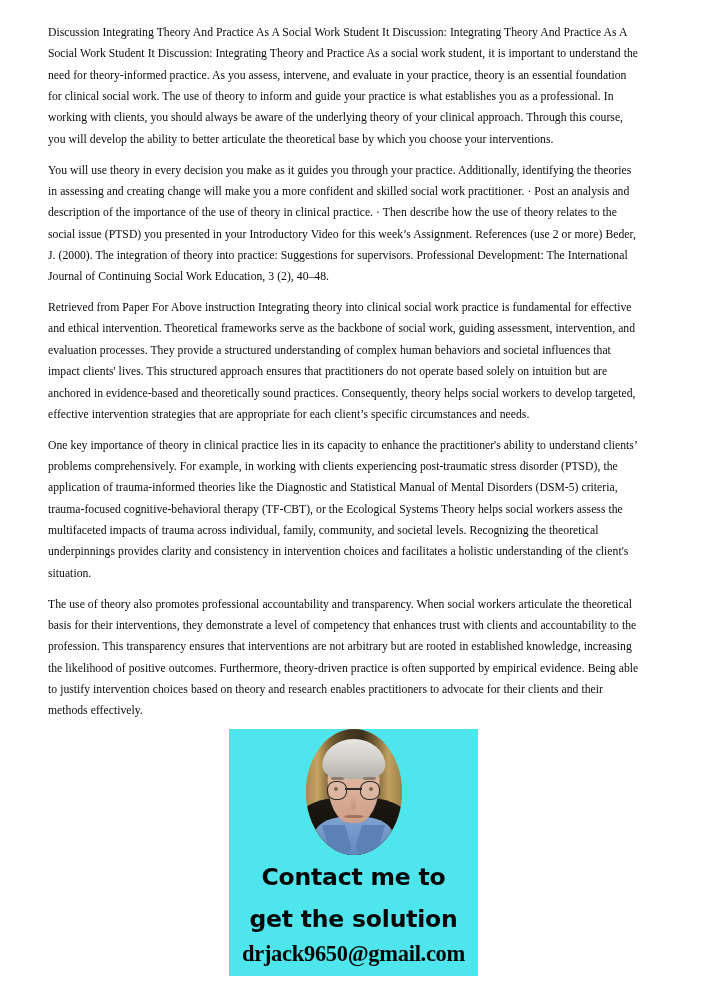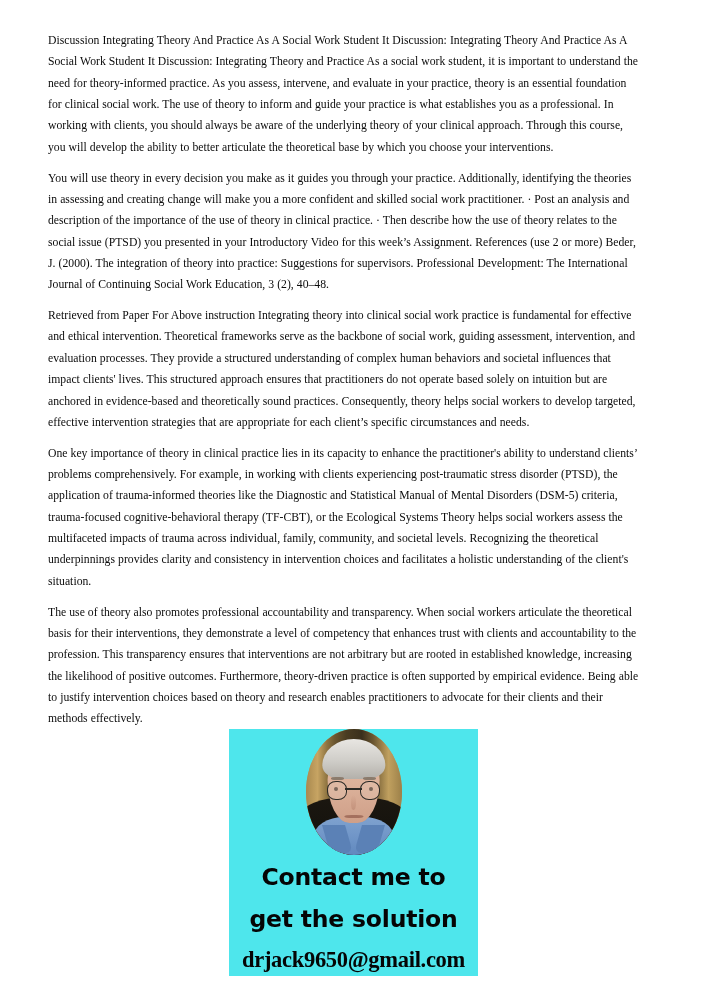--- a/index.html
+++ b/index.html
@@ -23,21 +23,21 @@
     left: 0;
     top: 0;
     width: 708px;
     height: 1000px;
     background: #ffffff;
   }
 
   #doc-body {
     position: absolute;
     left: 48px;
-    top: 30px;
+    top: 22px;
     width: 592px;
   }
 
   .para {
     font-size: 11.7px;
     line-height: 21.35px;
     text-align: left;
     margin: 0 0 9.5px 0;
     color: #0b0b0b;
     letter-spacing: 0.01px;
@@ -212,21 +212,21 @@
   }
   #overlay-line1 { margin-top: 7px; }
   #overlay-line2 { margin-top: 12px; }
 
   #overlay-email {
     font-family: "Liberation Serif", "DejaVu Serif", serif;
     font-weight: bold;
     font-size: 22.5px;
     line-height: 28px;
     color: #050505;
-    margin-top: 12px;
+    margin-top: 6px;
     letter-spacing: -0.3px;
     white-space: nowrap;
   }
 </style>
 </head>
 <body>
 
 <div id="page">
 
   <div id="doc-body">

